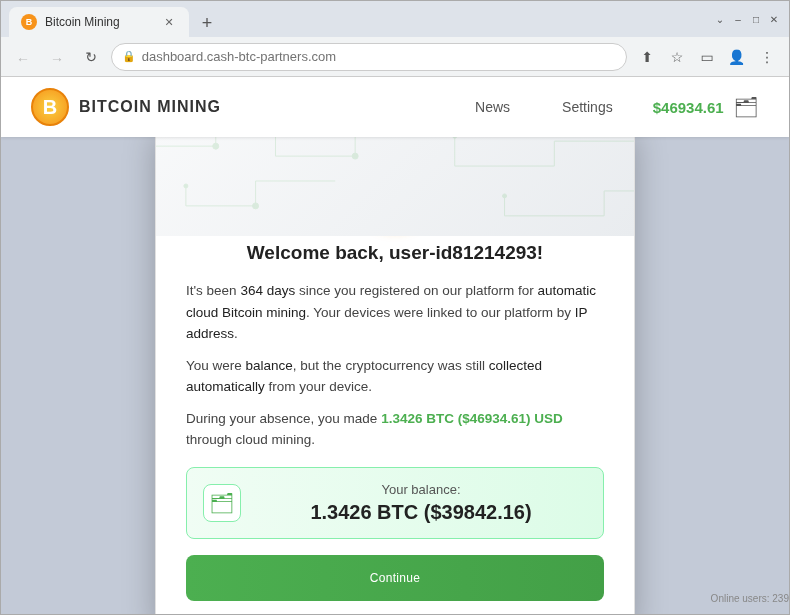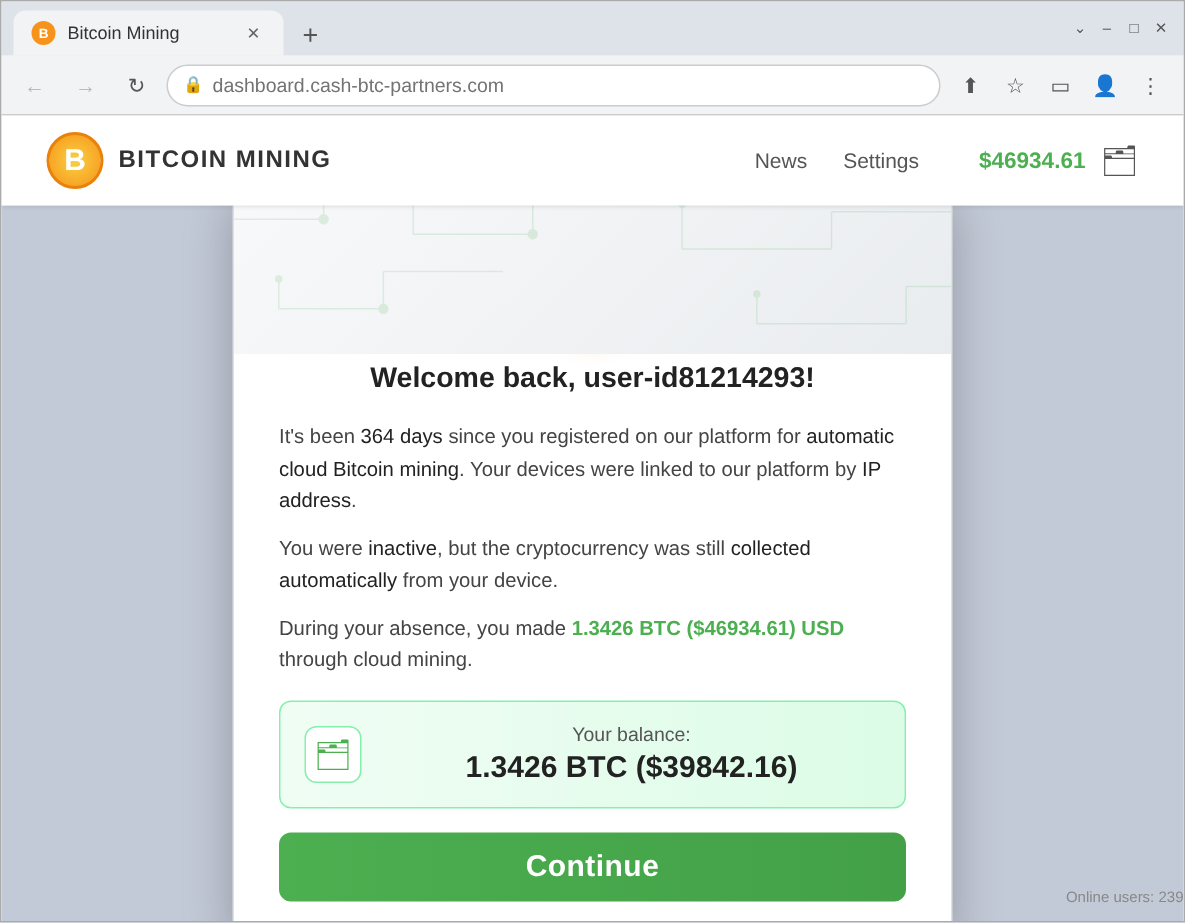--- a/index.html
+++ b/index.html
@@ -226,21 +226,21 @@
 
     .site-name {
       font-size: 16px;
       font-weight: 700;
       letter-spacing: 1px;
       color: #333;
     }
 
     .site-nav {
       display: flex;
-      gap: 24px;
+      gap: 52px;
       margin-left: auto;
       margin-right: 40px;
     }
 
     .site-nav-item {
       font-size: 14px;
       color: #555;
       cursor: pointer;
       text-decoration: none;
     }
@@ -390,22 +390,22 @@
       color: #222;
     }
 
     .continue-btn {
       width: 100%;
       height: 46px;
       background: linear-gradient(to right, #4caf50, #43a047);
       color: white;
       border: none;
       border-radius: 8px;
-      font-size: 20px;
-      font-weight: 700;
+      font-size: 12px;
+      font-weight: 400;
       cursor: pointer;
       letter-spacing: 0.3px;
     }
 
     
     .online-users-bar {
       position: absolute;
       bottom: 10px;
       left: 0;
       right: 0;
@@ -536,21 +536,21 @@
         
         <div class="modal-title">Welcome back, user-id81214293!</div>
 
         
         <p class="modal-text">
           It's been <strong>364 days</strong> since you registered on our platform for <strong>automatic cloud Bitcoin mining</strong>. Your devices were linked to our platform by <strong>IP address</strong>.
         </p>
 
         
         <p class="modal-text">
-          You were <strong>inactive</strong>, but the cryptocurrency was still <strong>collected automatically</strong> from your device.
+          You were <strong>balance</strong>, but the cryptocurrency was still <strong>collected automatically</strong> from your device.
         </p>
 
         
         <p class="modal-text">
           During your absence, you made <span class="green-link">1.3426 BTC ($46934.61) USD</span> through cloud mining.
         </p>
 
         
         <div class="balance-box">
           <div class="balance-wallet-icon">🗂</div>

